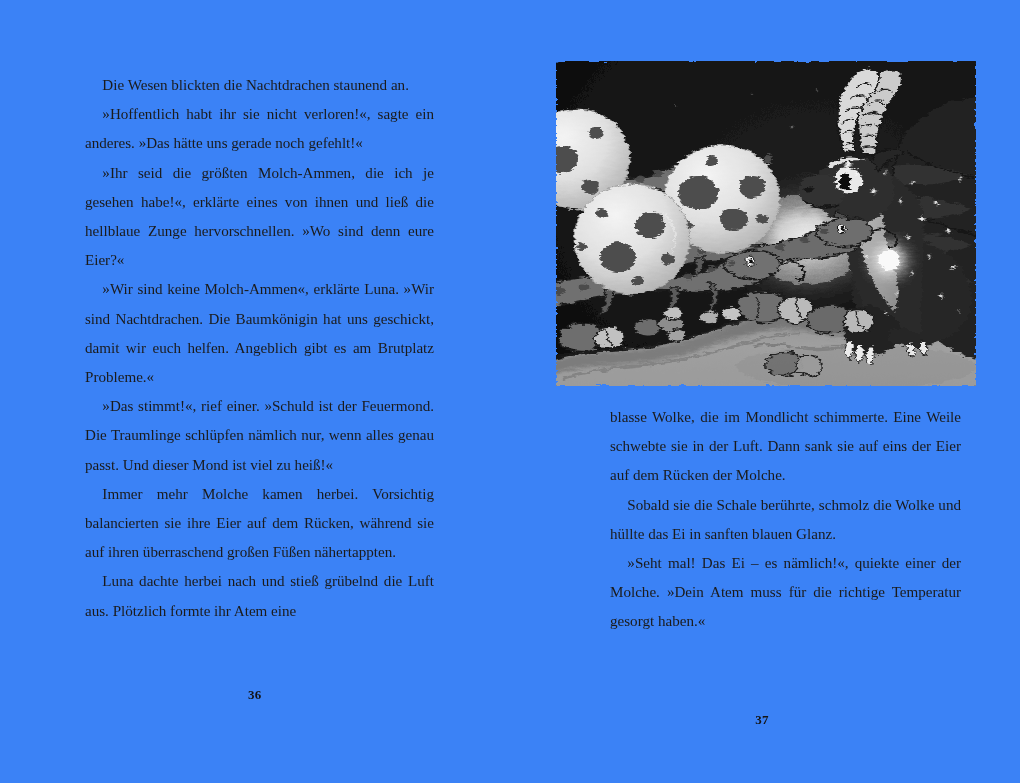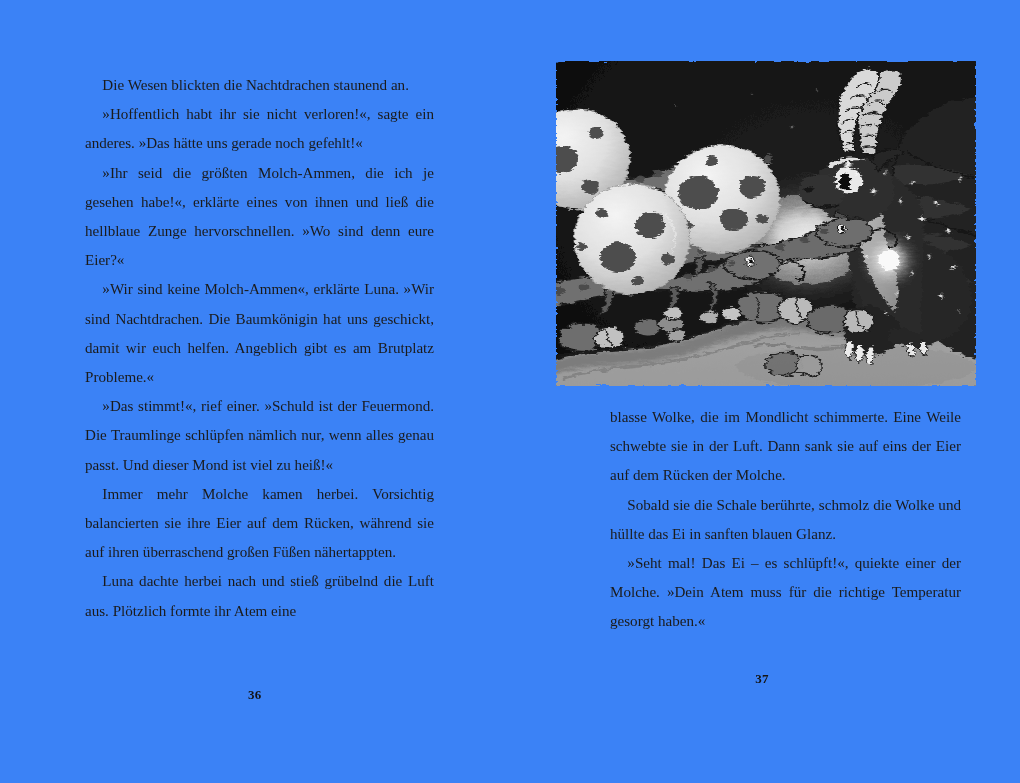--- a/index.html
+++ b/index.html
@@ -64,21 +64,21 @@
   
   .folio {
     position: absolute;
     font-family: "Liberation Serif", serif;
     font-size: 13px;
     font-weight: 700;
     color: #141414;
     letter-spacing: .3px;
   }
   #folio-left  { left: 248px; top: 687px; width: 24px; text-align: left; }
-  #folio-right { left: 750px; top: 671px; width: 24px; text-align: center; }
+  #folio-right { left: 750px; top: 712px; width: 24px; text-align: center; }
 
   
   .illo-wrap {
     position: absolute;
     left: 556px;
     top: 61px;
     width: 420px;
     height: 325px;
   }
   .illo {
@@ -561,16 +561,16 @@
         </g>
       </svg>
     </div>
   </div>
 
   <div class="folio" id="folio-right">37</div>
 
   <div class="textcol" id="col-right">
     <p>blasse Wolke, die im Mondlicht schimmerte. Eine Weile schwebte sie in der Luft. Dann sank sie auf eins der Eier auf dem Rücken der Molche.</p>
     <p class="ind">Sobald sie die Schale berührte, schmolz die Wolke und hüllte das Ei in sanften blauen Glanz.</p>
-    <p class="ind">»Seht mal! Das Ei – es schlüpft!«, quiekte einer der Molche. »Dein Atem muss für die richtige Temperatur gesorgt haben.«</p>
+    <p class="ind">»Seht mal! Das Ei – es nämlich!«, quiekte einer der Molche. »Dein Atem muss für die richtige Temperatur gesorgt haben.«</p>
   </div>
 
 </div>
 
 </body></html>

